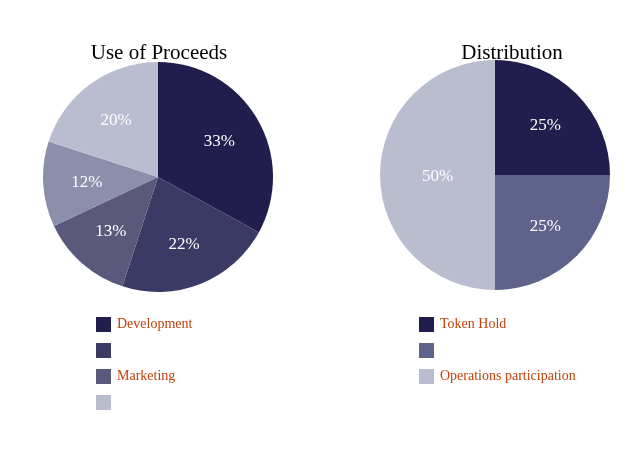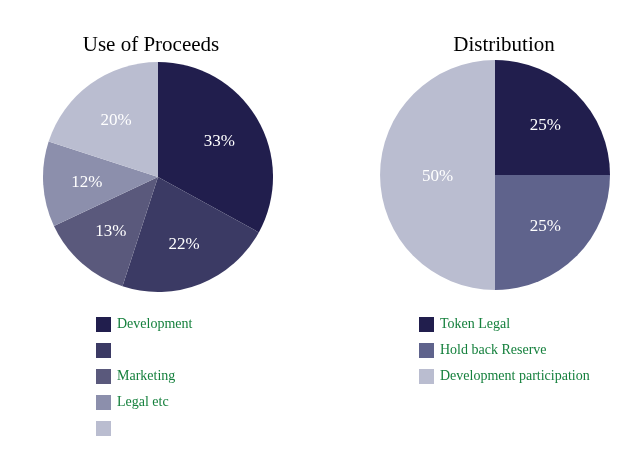--- a/index.html
+++ b/index.html
@@ -4,21 +4,21 @@
 <style>
   html, body { margin: 0; padding: 0; }
   body {
     width: 633px; height: 457px;
     background: #ffffff;
     font-family: "Liberation Serif", "DejaVu Serif", serif;
     position: relative; overflow: hidden;
   }
   .chart-title {
     position: absolute;
-    margin: 8px;
+    margin: 16px;
     text-align: center;
     font-size: 21px;
     font-weight: normal;
     color: #000000;
     line-height: 1.15;
   }
   #title-left  { left: 0px;   top: 24px; width: 286px; }
   #title-right { left: 350px; top: 24px; width: 292px; }
   svg.pie { position: absolute; }
   #pie-left  { left: 40px;  top: 59px; }
@@ -27,21 +27,21 @@
     font-family: "Liberation Serif", "DejaVu Serif", serif;
     font-size: 17px;
     text-anchor: middle;
     dominant-baseline: central;
   }
   .legend { position: absolute; }
   #legend-left  { left: 96px;  top: 311px; }
   #legend-right { left: 419px; top: 311px; }
   .legend-row { display: flex; align-items: center; height: 26px; }
   .swatch { width: 15px; height: 15px; flex: 0 0 15px; margin-right: 6px; }
-  .legend-label { font-size: 14px; color: #15803d; white-space: nowrap; text-align: center; }
+  .legend-label { font-size: 14px; color: #c2410c; white-space: nowrap; text-align: center; }
 </style>
 </head>
 <body>
 
 <h2 id="title-left" class="chart-title">Use of Proceeds</h2>
 
 <h2 id="title-right" class="chart-title">Distribution</h2>
 
 <svg id="pie-left" class="pie" width="236" height="236" viewBox="0 0 236 236">
     <path d="M 118 118 L 118.00 3.00 A 115 115 0 0 1 218.78 173.40 Z" fill="#211e4d"></path>
@@ -71,34 +71,29 @@
       <span class="legend-label">Development</span>
     </div>
     <div class="legend-row">
       <span class="swatch" style="background: rgb(59, 58, 100);"></span>
     </div>
     <div class="legend-row">
       <span class="swatch" style="background: rgb(90, 89, 124);"></span>
       <span class="legend-label">Marketing</span>
     </div>
     <div class="legend-row">
-      <span class="swatch" style="background: rgb(140, 143, 172);"></span>
-      <span class="legend-label">Legal etc</span>
-    </div>
-    <div class="legend-row">
       <span class="swatch" style="background: rgb(186, 189, 208);"></span>
     </div>
   </div>
 
 <div id="legend-right" class="legend">
     <div class="legend-row">
       <span class="swatch" style="background: rgb(33, 30, 77);"></span>
-      <span class="legend-label">Token Legal</span>
+      <span class="legend-label">Token Hold</span>
     </div>
     <div class="legend-row">
       <span class="swatch" style="background: rgb(95, 99, 140);"></span>
-      <span class="legend-label">Hold back Reserve</span>
     </div>
     <div class="legend-row">
       <span class="swatch" style="background: rgb(186, 189, 208);"></span>
-      <span class="legend-label">Development participation</span>
+      <span class="legend-label">Operations participation</span>
     </div>
   </div>
 
 </body></html>

